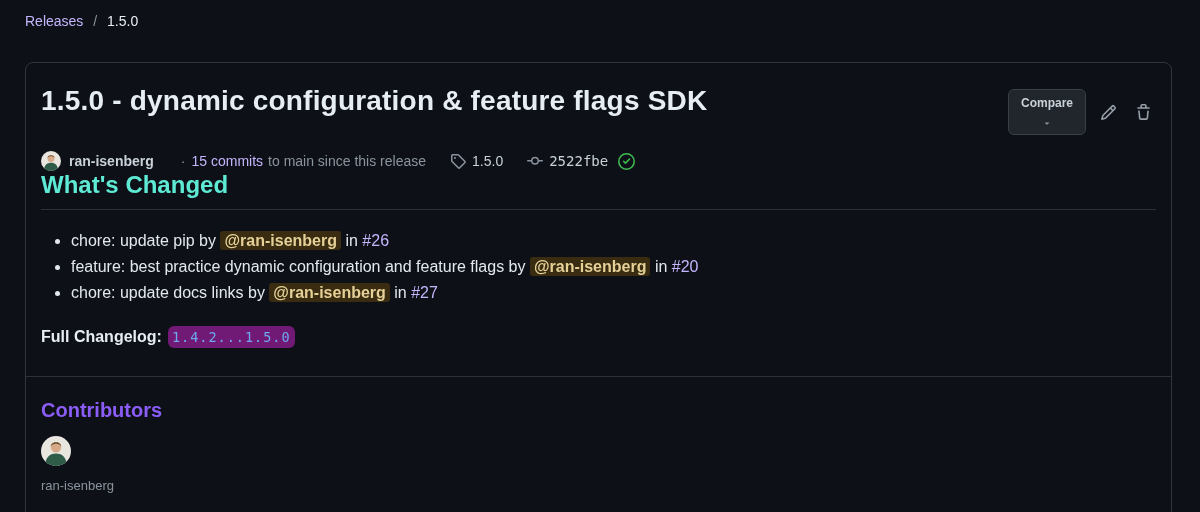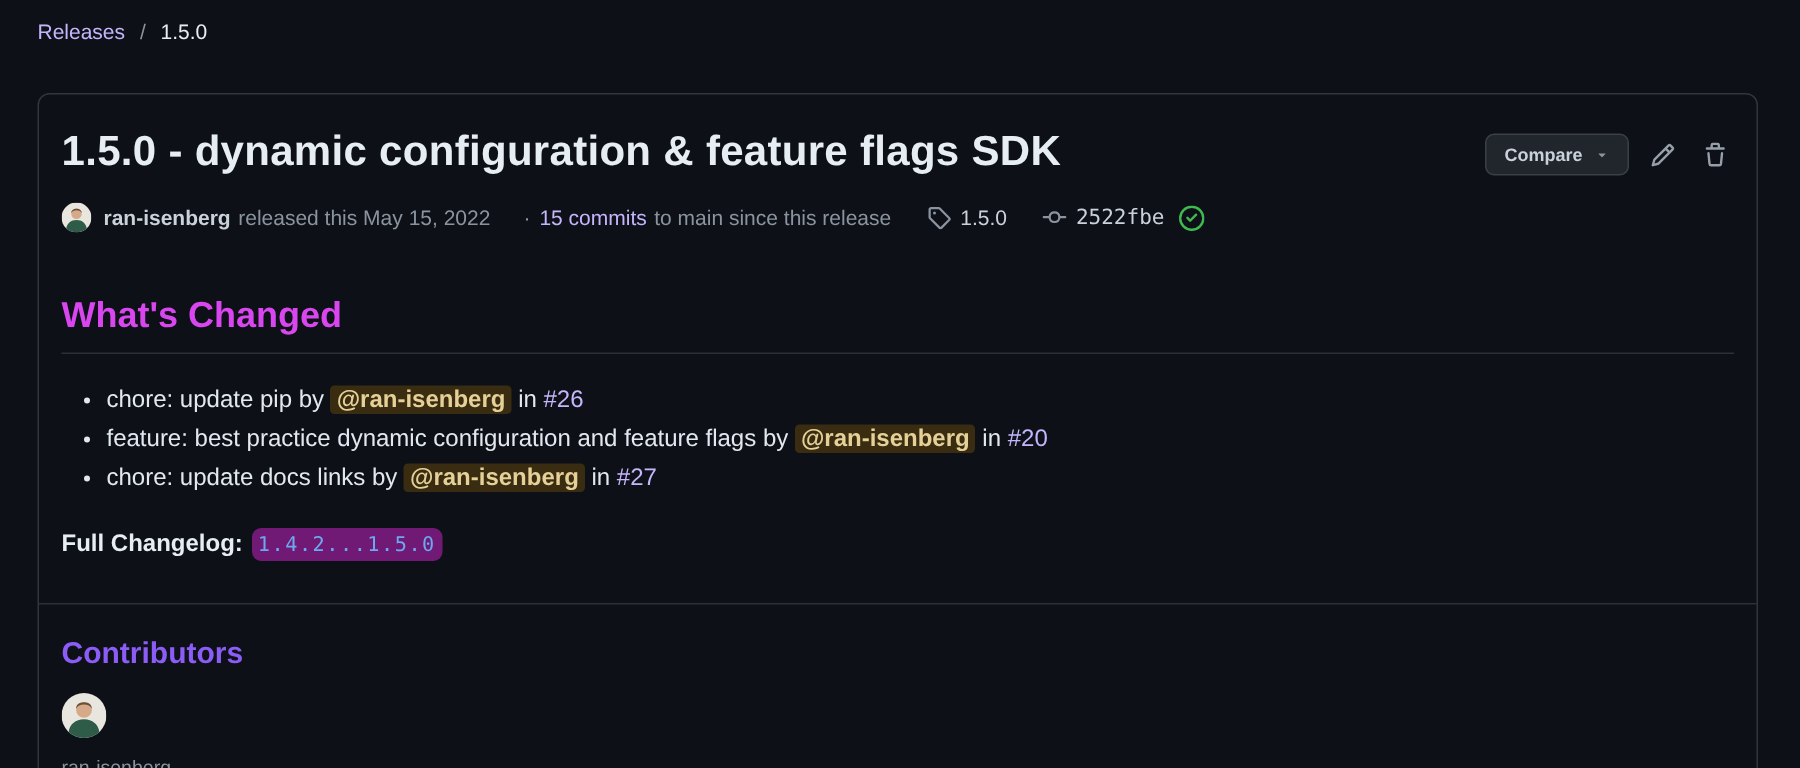--- a/index.html
+++ b/index.html
@@ -39,20 +39,21 @@
   .btn-compare {
     display: inline-flex; align-items: center; gap: 8px;
     background: #21262d;
     border: 1px solid #3a4048;
     color: #c9d1d9;
     font-family: "Liberation Sans", sans-serif;
     font-size: 12px; font-weight: 700;
     border-radius: 6px;
     padding: 6px 12px;
     cursor: pointer;
+    flex-direction: column;
   }
   .icon-btn {
     background: none; border: none; cursor: pointer; padding: 2px 4px;
     display: inline-flex; align-items: center;
   }
   .icon-btn svg { fill: #969fa8; }
 
   
   .byline {
     display: flex; align-items: center;
@@ -69,22 +70,21 @@
   .byline .author { color: #c9d1d9; font-weight: 700; margin-right: 5px; }
   .byline .dot { margin: 0 6px 0 22px; }
   .byline .commits-suffix { margin-left: 5px; }
   .meta-group { display: inline-flex; align-items: center; margin-left: 24px; color: #c9d1d9; }
   .meta-group svg { margin-right: 6px; flex: none; }
   .sha { font-family: "DejaVu Sans Mono", monospace; font-size: 14px; }
   .verified-icon { margin-left: 10px; display: inline-flex; }
 
   
   .wc-heading {
-    margin-top: 42px;
-    font-size: 24px; font-weight: 700; color: #d946ef;
+    font-size: 24px; font-weight: 700; color: #5eead4;
     padding-bottom: 10px;
     border-bottom: 1px solid #2b313a;
   }
   .wc-list {
     margin-top: 18px;
     padding-left: 30px;
     font-size: 16px; line-height: 26px;
     color: #e2e8ef;
   }
   .wc-list li { margin: 0; }
@@ -164,21 +164,20 @@
     </div>
   </div>
 
   <div class="byline">
     <a class="avatar-sm">
       <svg viewBox="0 0 32 32">
           <use href="#person-avatar"></use>
         </svg>
     </a>
     <a class="author">ran-isenberg</a>
-    <span>released this May 15, 2022</span>
     <span class="dot">·</span>
     <a class="link">15 commits</a>
     <span class="commits-suffix">to main since this release</span>
 
     <span class="meta-group">
       <svg width="16" height="16" viewBox="0 0 16 16">
           <path fill="#8b949e" d="M1 7.775V2.75C1 1.784 1.784 1 2.75 1h5.025c.464 0 .91.184 1.238.513l6.25 6.25a1.75 1.75 0 0 1 0 2.474l-5.026 5.026a1.75 1.75 0 0 1-2.474 0l-6.25-6.25A1.752 1.752 0 0 1 1 7.775Zm1.5 0c0 .066.026.13.073.177l6.25 6.25a.25.25 0 0 0 .354 0l5.025-5.025a.25.25 0 0 0 0-.354l-6.25-6.25a.25.25 0 0 0-.177-.073H2.75a.25.25 0 0 0-.25.25ZM6 5a1 1 0 1 1-2 0 1 1 0 0 1 2 0Z"></path>
         </svg>
       <span>1.5.0</span>
     </span>

